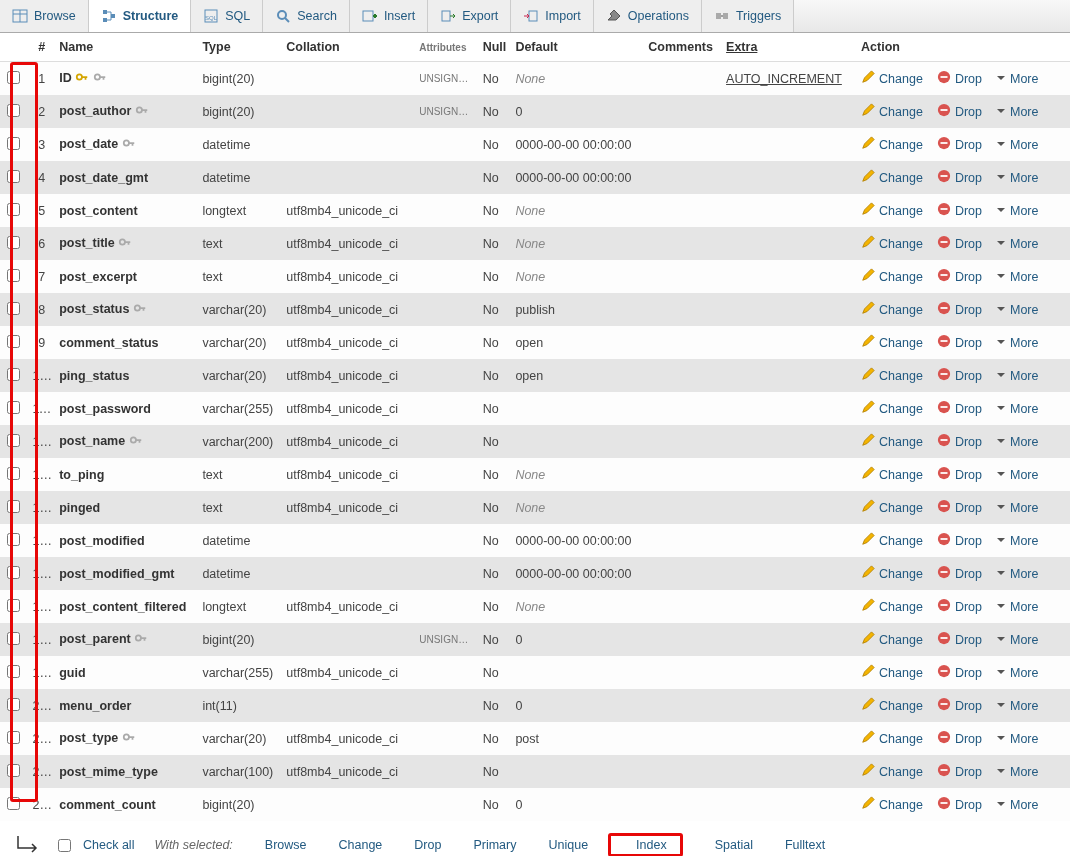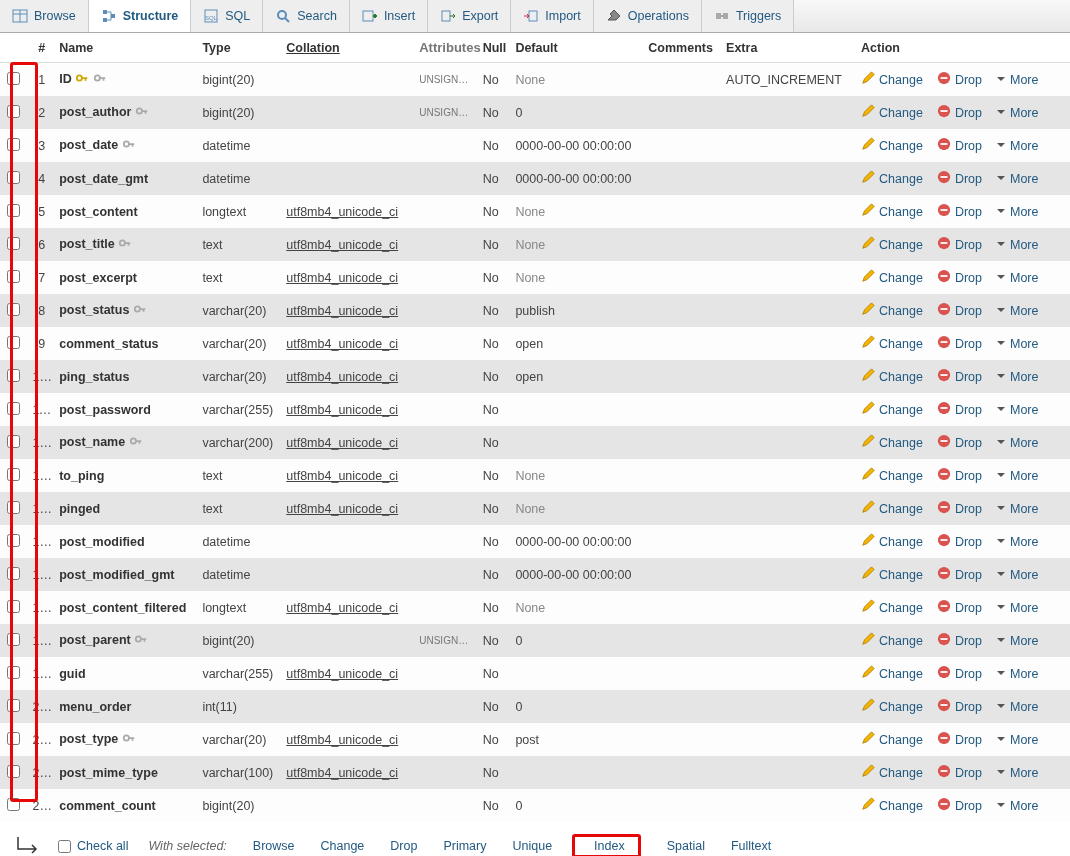--- a/index.html
+++ b/index.html
@@ -53,58 +53,58 @@
     padding: 8px 6px;
     vertical-align: middle;
     white-space: nowrap;
     overflow: hidden;
     text-overflow: ellipsis;
   }
   .col-check { width: 26px; text-align: center; }
   .col-num   { width: 26px; text-align: right; padding-right: 8px; }
   .col-name  { width: 140px; font-weight: bold; color: #333; }
   .col-type  { width: 82px; }
-  .col-coll  { width: 130px; text-decoration: underline; }
+  .col-coll  { width: 130px; }
   .col-attr  { width: 62px; font-size: 10px; color: #777; text-align: right; }
   .col-null  { width: 32px; margin-left: 20px; }
   .col-def   { width: 130px; }
   .col-comm  { width: 76px; }
-  .col-extra { width: 132px; }
+  .col-extra { width: 132px; text-decoration: underline; }
   .col-action{ width: 210px; }
-  .italgrey { color: #888; }
+  .italgrey { font-style: italic; color: #888; }
   .link { color: #235a81; cursor: pointer; }
   .action-set { display: flex; align-items: center; gap: 4px; }
   .action-set .act { display: inline-flex; align-items: center; gap: 4px; margin-right: 10px; }
   .key-ic { display: inline-block; vertical-align: middle; }
   .bottom-bar {
     display: flex;
     align-items: center;
     gap: 20px;
     padding: 12px 14px 16px 14px;
   }
-  .bottom-bar .item { display: inline-flex; align-items: center; gap: 6px; color: #235a81; cursor: pointer; }
+  .bottom-bar .item { display: inline-flex; align-items: center; gap: 12px; color: #235a81; cursor: pointer; }
   .bottom-bar .sel-label { font-style: italic; color: #666; }
   .hl-red-box {
     border: 3px solid #e70707;
     border-radius: 3px;
     padding: 2px 13px;
   }
   .hl-red-col {
     position: absolute;
     border: 3px solid #e70707;
     border-radius: 3px;
     left: 10px;
     top: 62px;
     width: 22px;
     height: 734px;
     pointer-events: none;
   }
   .rel { position: relative; }
   input[type=checkbox] { margin:0; }
-  th.col-attr { text-align: left; font-size: 13px; }
+  th.col-attr { text-align: left; font-size: 10px; }
 </style>
 </head>
 <body class="rel">
 
 <div class="tabs" id="tabs">
     <div class="tab">
       <span class="ic"><svg viewBox="0 0 16 16">
           <rect x="1" y="2" width="14" height="12" fill="none" stroke="#5b8db8"></rect>
           <line x1="1" y1="6" x2="15" y2="6" stroke="#5b8db8"></line>
           <line x1="8" y1="2" x2="8" y2="14" stroke="#5b8db8"></line>

